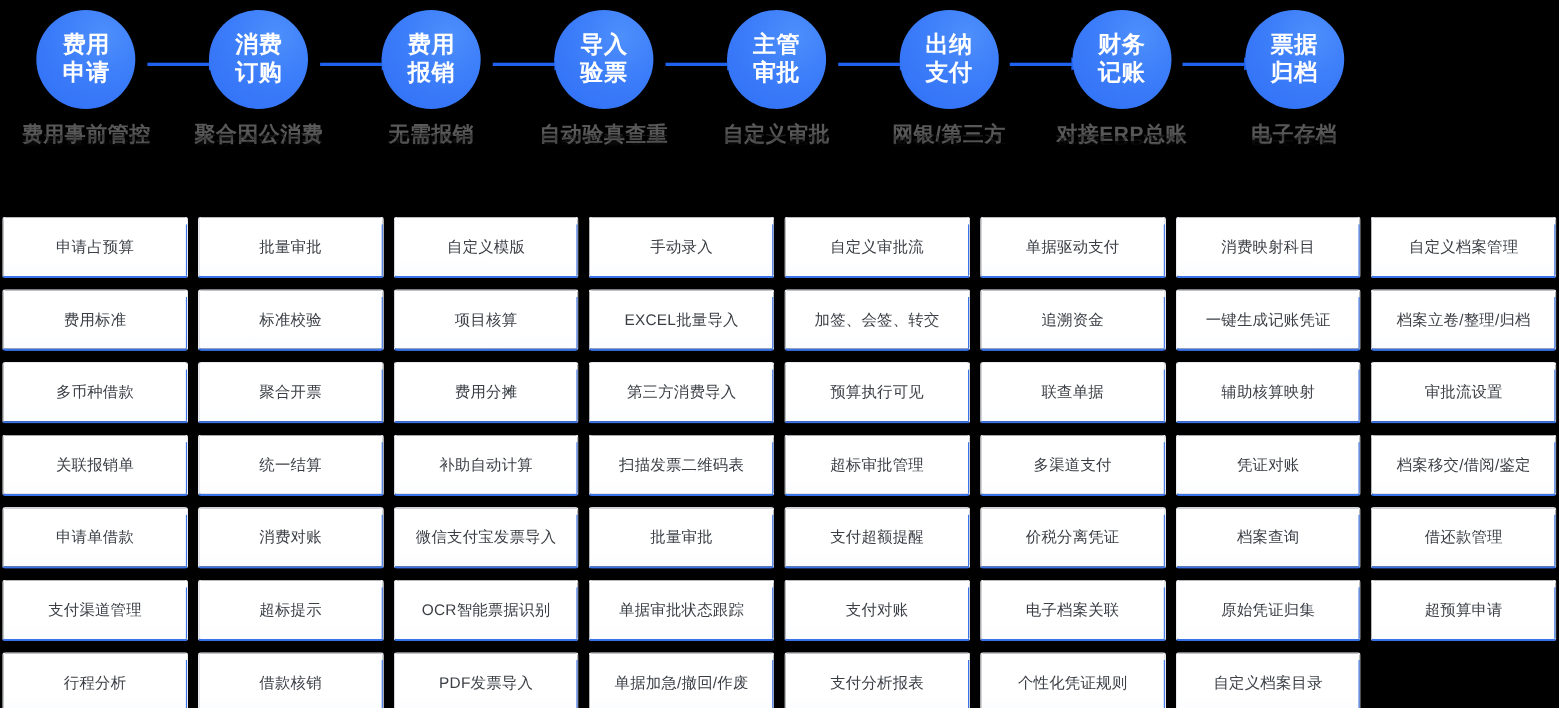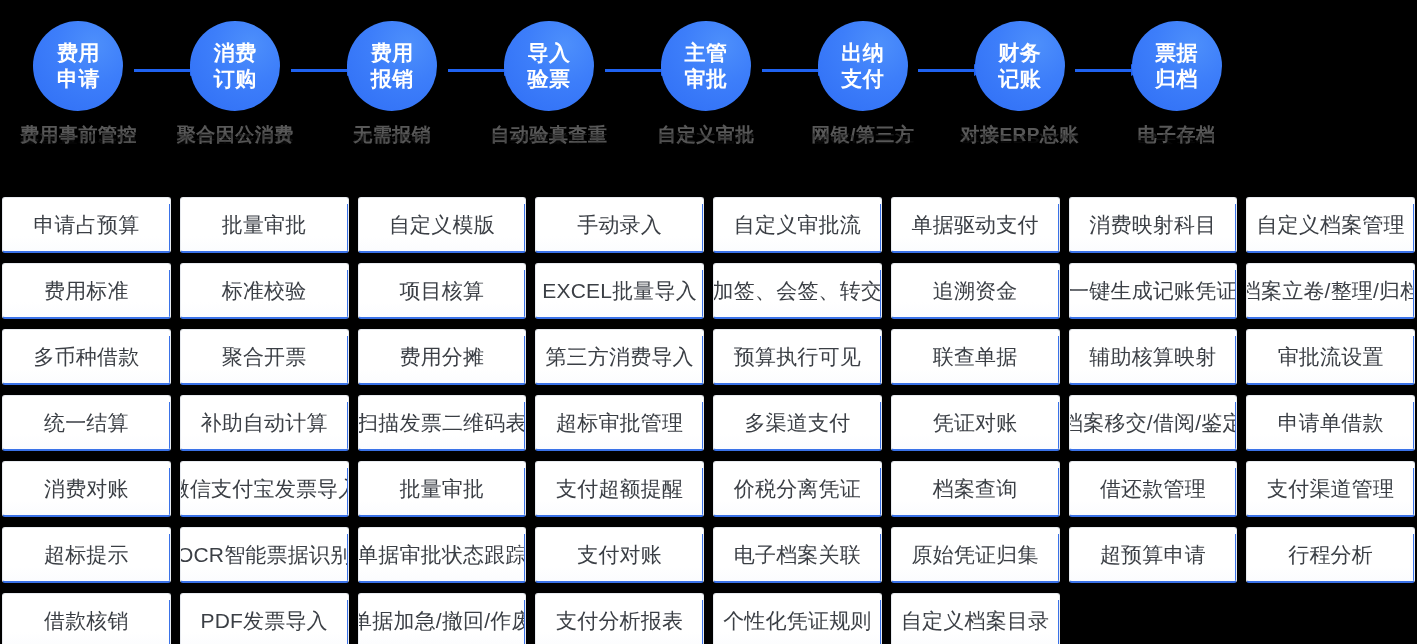--- a/index.html
+++ b/index.html
@@ -14,21 +14,21 @@
   #stage {
     position: relative;
     width: 1417px;
     height: 644px;
     background: #000000;
   }
 
   
   .flow {
     position: absolute;
-    top: 16px;
+    top: 4px;
     left: 0;
     width: 1255px;
     height: 186px;
     display: flex;
   }
   .flow-col {
     position: relative;
     width: 177.125px;
     height: 186px;
     display: flex;
@@ -143,21 +143,21 @@
     height: 56px;
     margin-top: 5px;
     background: linear-gradient(180deg, #ffffff 0%, #ffffff 72%, #fbfcfe 100%);
     border: 1px solid #e8ebf0;
     border-bottom: 2px solid #3a72e8;
     border-radius: 3px;
     display: flex;
     align-items: center;
     justify-content: center;
     color: #3b3f45;
-    font-size: 21px;
+    font-size: 14px;
     letter-spacing: 0.2px;
     white-space: nowrap;
     overflow: hidden;
   }
   .cell::after {
     content: "";
     position: absolute;
     right: -1px;
     top: 6px;
     bottom: -1px;
@@ -324,20 +324,21 @@
       <div class="cell">一键生成记账凭证</div>
       <div class="cell">档案立卷/整理/归档</div>
       <div class="cell">多币种借款</div>
       <div class="cell">聚合开票</div>
       <div class="cell">费用分摊</div>
       <div class="cell">第三方消费导入</div>
       <div class="cell">预算执行可见</div>
       <div class="cell">联查单据</div>
       <div class="cell">辅助核算映射</div>
       <div class="cell">审批流设置</div>
+      <div class="cell">关联报销单</div>
       <div class="cell">统一结算</div>
       <div class="cell">补助自动计算</div>
       <div class="cell">扫描发票二维码表</div>
       <div class="cell">超标审批管理</div>
       <div class="cell">多渠道支付</div>
       <div class="cell">凭证对账</div>
       <div class="cell">档案移交/借阅/鉴定</div>
       <div class="cell">申请单借款</div>
       <div class="cell">消费对账</div>
       <div class="cell">微信支付宝发票导入</div>

